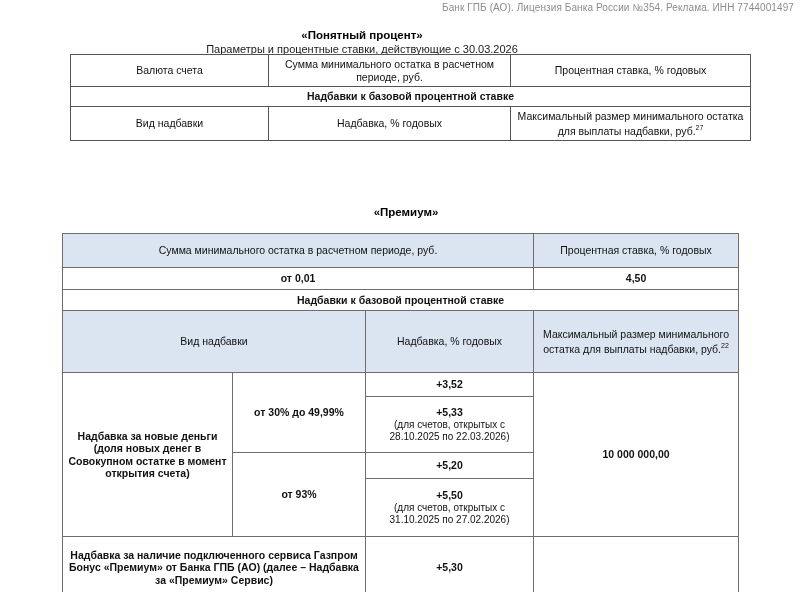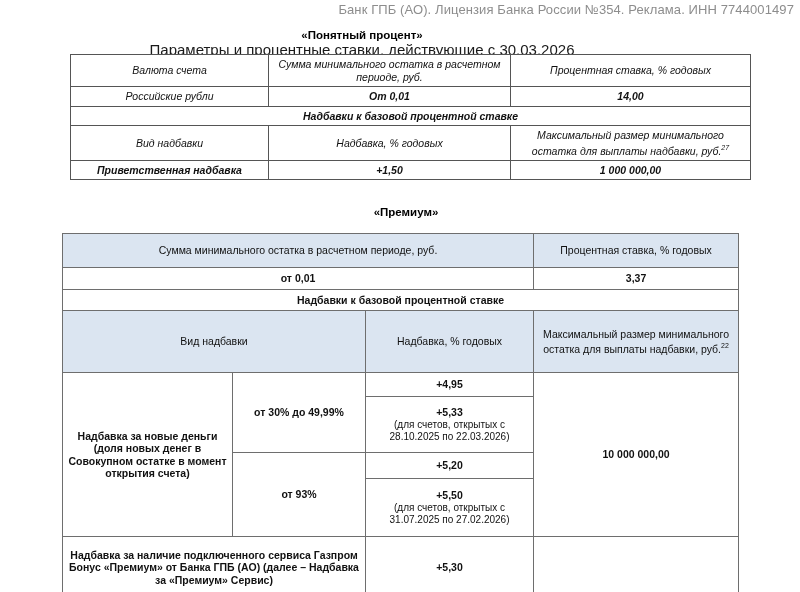--- a/index.html
+++ b/index.html
@@ -8,35 +8,35 @@
     width: 800px; height: 592px;
     background: #ffffff;
     font-family: "Liberation Sans", sans-serif;
     color: #111111;
     overflow: hidden;
   }
   .page { position: relative; width: 800px; height: 592px; }
 
   .ad-header {
     position: absolute; top: 2px; right: 6px;
-    font-size: 13px; color: #8d8d8d;
+    font-size: 10px; color: #8d8d8d;
     letter-spacing: 0.1px; white-space: nowrap;
   }
 
   .block-title {
     text-align: center; font-weight: bold; font-size: 11.5px;
     color: #000; line-height: 14px;
   }
   .block-sub {
-    text-align: center; font-size: 15px; color: #1a1a1a;
+    text-align: center; font-size: 11px; color: #1a1a1a;
     line-height: 15px;
   }
 
   
-  .t1-wrap { position: absolute; left: 70px; top: 54px; width: 680px; font-style: italic; }
+  .t1-wrap { position: absolute; left: 70px; top: 54px; width: 680px; }
   table.t1 {
     width: 680px; border-collapse: collapse;
     border: 1.6px solid #2b2b2b; table-layout: fixed;
     background: #fff;
   }
   table.t1 td {
     border: 1.1px solid #555; padding: 3px 4px;
     text-align: center; vertical-align: middle;
     font-size: 10.5px; line-height: 12.5px; color: #111;
   }
@@ -85,36 +85,26 @@
           <col class="c-b">
           <col class="c-c">
         </colgroup>
       <tbody>
         <tr>
           <td>Валюта счета</td>
           <td>Сумма минимального остатка в расчетном периоде, руб.</td>
           <td>Процентная ставка, % годовых</td>
         </tr>
         <tr>
-          <td>Российские рубли</td>
-          <td class="bold">От 0,01</td>
-          <td class="bold">14,00</td>
-        </tr>
-        <tr>
           <td colspan="3" class="sec">Надбавки к базовой процентной ставке</td>
         </tr>
         <tr>
           <td>Вид надбавки</td>
           <td>Надбавка, % годовых</td>
           <td><span>Максимальный размер минимального остатка для выплаты надбавки, руб.</span><sup>27</sup></td>
-        </tr>
-        <tr>
-          <td class="bold">Приветственная надбавка</td>
-          <td class="bold">+1,50</td>
-          <td class="bold">1 000 000,00</td>
         </tr>
       </tbody>
     </table>
   </div>
 
   <div style="position:absolute; left:8px; top:205px; width:796px;">
     <div class="block-title">«Премиум»</div>
   </div>
 
   <div class="t2-wrap">
@@ -125,54 +115,54 @@
           <col class="k3">
           <col class="k4">
         </colgroup>
       <tbody>
         <tr>
           <td colspan="3" class="blue" style="height:34px;">Сумма минимального остатка в расчетном периоде, руб.</td>
           <td class="blue">Процентная ставка, % годовых</td>
         </tr>
         <tr>
           <td colspan="3" class="bold" style="height:22px;">от 0,01</td>
-          <td class="bold">3,37</td>
+          <td class="bold">4,50</td>
         </tr>
         <tr>
           <td colspan="4" class="sec" style="height:21px;">Надбавки к базовой процентной ставке</td>
         </tr>
         <tr>
           <td colspan="2" class="blue" style="height:62px;">Вид надбавки</td>
           <td class="blue">Надбавка, % годовых</td>
           <td class="blue"><span>Максимальный размер минимального остатка для выплаты надбавки, руб.</span><sup>22</sup></td>
         </tr>
 
         <tr>
           <td rowspan="4" class="bold">Надбавка за новые деньги (доля новых денег в Совокупном остатке в момент открытия счета)</td>
           <td rowspan="2" class="bold">от 30% до 49,99%</td>
-          <td class="bold" style="height:24px;">+4,95</td>
+          <td class="bold" style="height:24px;">+3,52</td>
           <td rowspan="4" class="bold">10 000 000,00</td>
         </tr>
 
         <tr>
           <td style="height:56px;">
             <div class="bold">+5,33</div>
             <div class="small">(для счетов, открытых с 28.10.2025 по 22.03.2026)</div>
           </td>
         </tr>
 
         <tr>
           <td rowspan="2" class="bold">от 93%</td>
           <td class="bold" style="height:26px;">+5,20</td>
         </tr>
 
         <tr>
           <td style="height:58px;">
             <div class="bold">+5,50</div>
-            <div class="small">(для счетов, открытых с 31.07.2025 по 27.02.2026)</div>
+            <div class="small">(для счетов, открытых с 31.10.2025 по 27.02.2026)</div>
           </td>
         </tr>
 
         <tr>
           <td colspan="2" class="bold" style="height:62px;">Надбавка за наличие подключенного сервиса Газпром Бонус «Премиум» от Банка ГПБ (АО) (далее – Надбавка за «Премиум» Сервис)</td>
           <td class="bold">+5,30</td>
           <td style="border-top:none;"></td>
         </tr>
       </tbody>
     </table>

